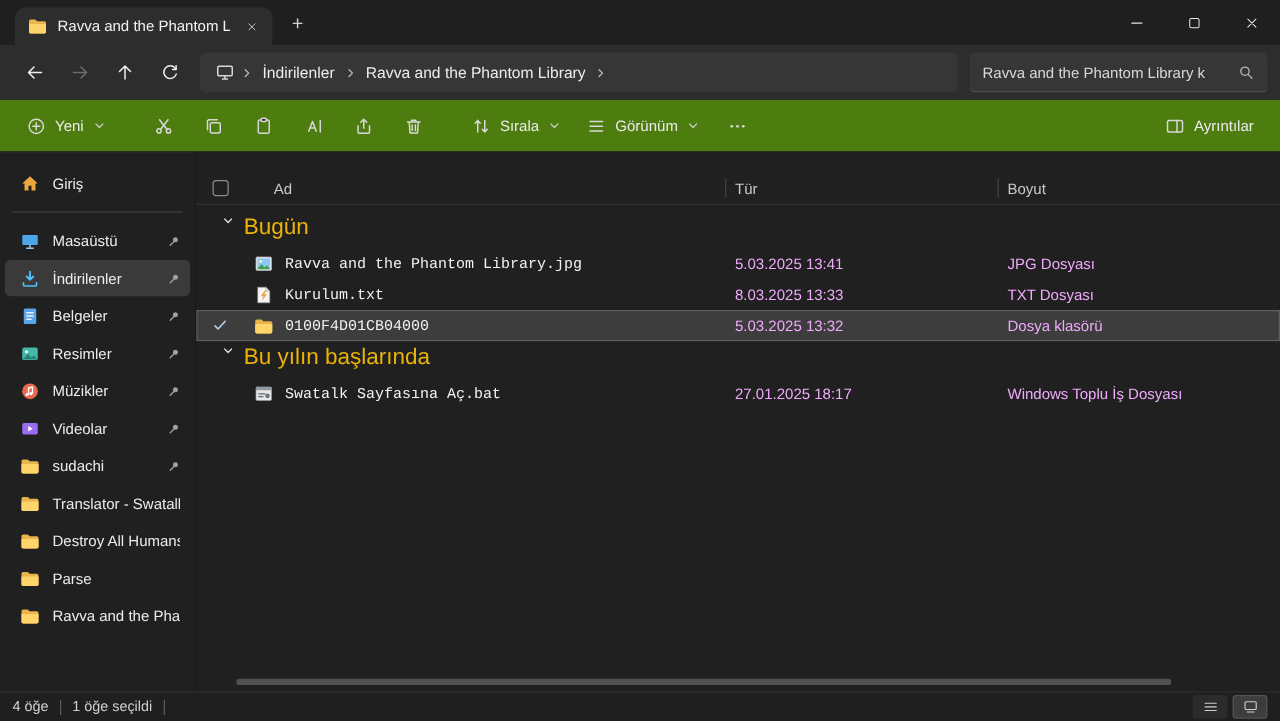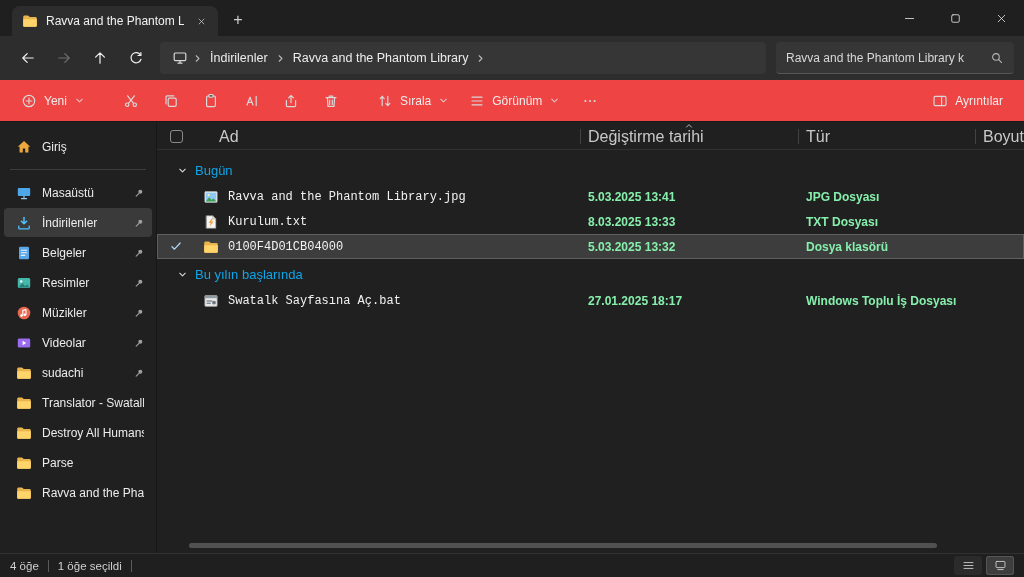--- a/index.html
+++ b/index.html
@@ -28,58 +28,58 @@
   .breadcrumb { flex:1; height:32px; background:#363636; border-radius:4px; display:flex; align-items:center;
                 padding:0 8px; margin:0 10px 0 6px; font-size:12.5px; color:#ececec; overflow:hidden; }
   .crumb { padding:0 7px; white-space:nowrap; }
   .crumb-sep { display:flex; align-items:center; opacity:.8; }
   .searchbox { width:238px; height:32px; background:#363636; border-radius:4px; display:flex; align-items:center;
                padding:0 10px; border-bottom:1px solid #565656; flex:none; }
   .searchbox input { flex:1; background:transparent; border:none; outline:none; color:#d8d8d8;
                      font-size:12px; font-family:inherit; min-width:0; }
 
   
-  .toolbar { height:42px; background:#ef4444; display:flex; align-items:center; padding:0 12px; gap:2px; flex:none;
+  .toolbar { height:42px; background:#4d7c0f; display:flex; align-items:center; padding:0 12px; gap:2px; flex:none;
              border-bottom:1px solid #191919; }
   .tb-btn { display:flex; align-items:center; gap:7px; padding:0 9px; height:32px; border-radius:4px;
             font-size:12px; color:#ececec; flex:none; }
   .tb-icon-btn { width:38px; height:32px; display:flex; align-items:center; justify-content:center; border-radius:4px; flex:none; }
   .tb-gap { width:14px; flex:none; }
   .tb-spacer { flex:1; }
   .chev { display:flex; align-items:center; opacity:.85; }
 
   
   .main { flex:1; display:flex; background:#202020; min-height:0; }
   .sidebar { width:157px; flex:none; padding-top:10px; overflow:hidden; border-right:1px solid #171717; }
   .sb-item { height:29px; display:flex; align-items:center; gap:10px; padding:0 8px 0 12px; margin:0 4px 1px;
              border-radius:4px; font-size:12px; color:#ececec; }
   .sb-item.selected { background:#3a3a3a; }
   .sb-label { flex:1; white-space:nowrap; overflow:hidden; }
   .sb-divider { height:1px; background:#3c3c3c; margin:8px 10px; }
   .icon { display:inline-flex; align-items:center; justify-content:center; flex:none; }
 
   .content { flex:1; display:flex; flex-direction:column; min-width:0; position:relative; background:#202020; }
   .grid-cols { display:grid; grid-template-columns:38px 385px 218px 177px 1fr; }
-  .list-header { height:26px; align-items:center; font-size:16px; color:#c9c9c9; margin-top:2px;
+  .list-header { height:26px; align-items:center; font-size:12px; color:#c9c9c9; margin-top:16px;
                  border-bottom:1px solid #313131; }
   .hdr-cell { position:relative; height:100%; display:flex; align-items:center; padding-left:8px; }
   .hdr-check { justify-content:center; padding-left:0; }
   .hdr-name { padding-left:24px; }
   .hdr-sep::before { content:''; position:absolute; left:0; top:5px; bottom:5px; width:1px; background:#424242; }
   .checkbox-empty { width:13px; height:13px; border:1px solid #8b8b8b; border-radius:3px; background:transparent; }
   .sort-caret { position:absolute; top:-3px; left:50%; transform:translateX(-50%); }
 
   .file-list { flex:1; overflow:hidden; padding-top:5px; }
-  .group-header { height:26px; display:flex; align-items:center; gap:7px; padding-left:20px;
-                  font-size:13px; color:#0ea5e9; margin:2px 0 1px; }
+  .group-header { height:26px; display:flex; align-items:flex-start; gap:7px; padding-left:20px;
+                  font-size:18px; color:#eab308; margin:2px 0 1px; }
   .file-row { height:25px; align-items:center; font-size:12px; }
   .cell-check { display:flex; justify-content:center; align-items:center; height:100%; }
   .cell-name { display:flex; align-items:center; gap:9px; color:#f2f2f2; padding-left:8px;
                white-space:nowrap; overflow:hidden;font-family:Liberation Mono, monospace; }
-  .cell-date, .cell-type, .cell-size { padding-left:8px; color:#86efac; white-space:nowrap; overflow:hidden;font-weight:bold; }
+  .cell-date, .cell-type, .cell-size { padding-left:8px; color:#f0abfc; white-space:nowrap; overflow:hidden; }
   .file-row.selected { background:#3d3d3d; box-shadow:0 0 0 1px #5f5f5f inset; }
 
   .hscroll { position:absolute; left:32px; bottom:5px; width:748px; height:5px; border-radius:3px; background:#515151; }
 
   
   .statusbar { height:24px; background:#1f1f1f; border-top:1px solid #313131; display:flex; align-items:center;
                padding:0 10px; font-size:11.5px; color:#d0d0d0; gap:9px; flex:none; }
   .sb-sep { width:1px; height:12px; background:#5a5a5a; }
   .status-right { margin-left:auto; display:flex; gap:4px; align-items:center; }
   .view-toggle { width:28px; height:19px; display:flex; align-items:center; justify-content:center;
@@ -468,28 +468,20 @@
       </div>
 
     <div class="content">
       <div class="list-header grid-cols">
         <div class="hdr-cell hdr-check">
             <span class="checkbox-empty"></span>
           </div>
         <div class="hdr-cell hdr-name">
             <span>Ad</span>
           </div>
-        <div class="hdr-cell hdr-sep">
-          <span class="sort-caret icon">
-              <svg width="10" height="10" viewBox="0 0 12 12" fill="none" stroke="#d8d8d8" stroke-width="1.2" stroke-linecap="round" stroke-linejoin="round">
-                <path d="m3 7.4 3-3 3 3" stroke="#b8b8b8"></path>
-              </svg>
-            </span>
-          <span>Değiştirme tarihi</span>
-        </div>
         <div class="hdr-cell hdr-sep">
             <span>Tür</span>
           </div>
         <div class="hdr-cell hdr-sep">
             <span>Boyut</span>
           </div>
       </div>
 
       <div class="file-list">
           <div class="group-header">

